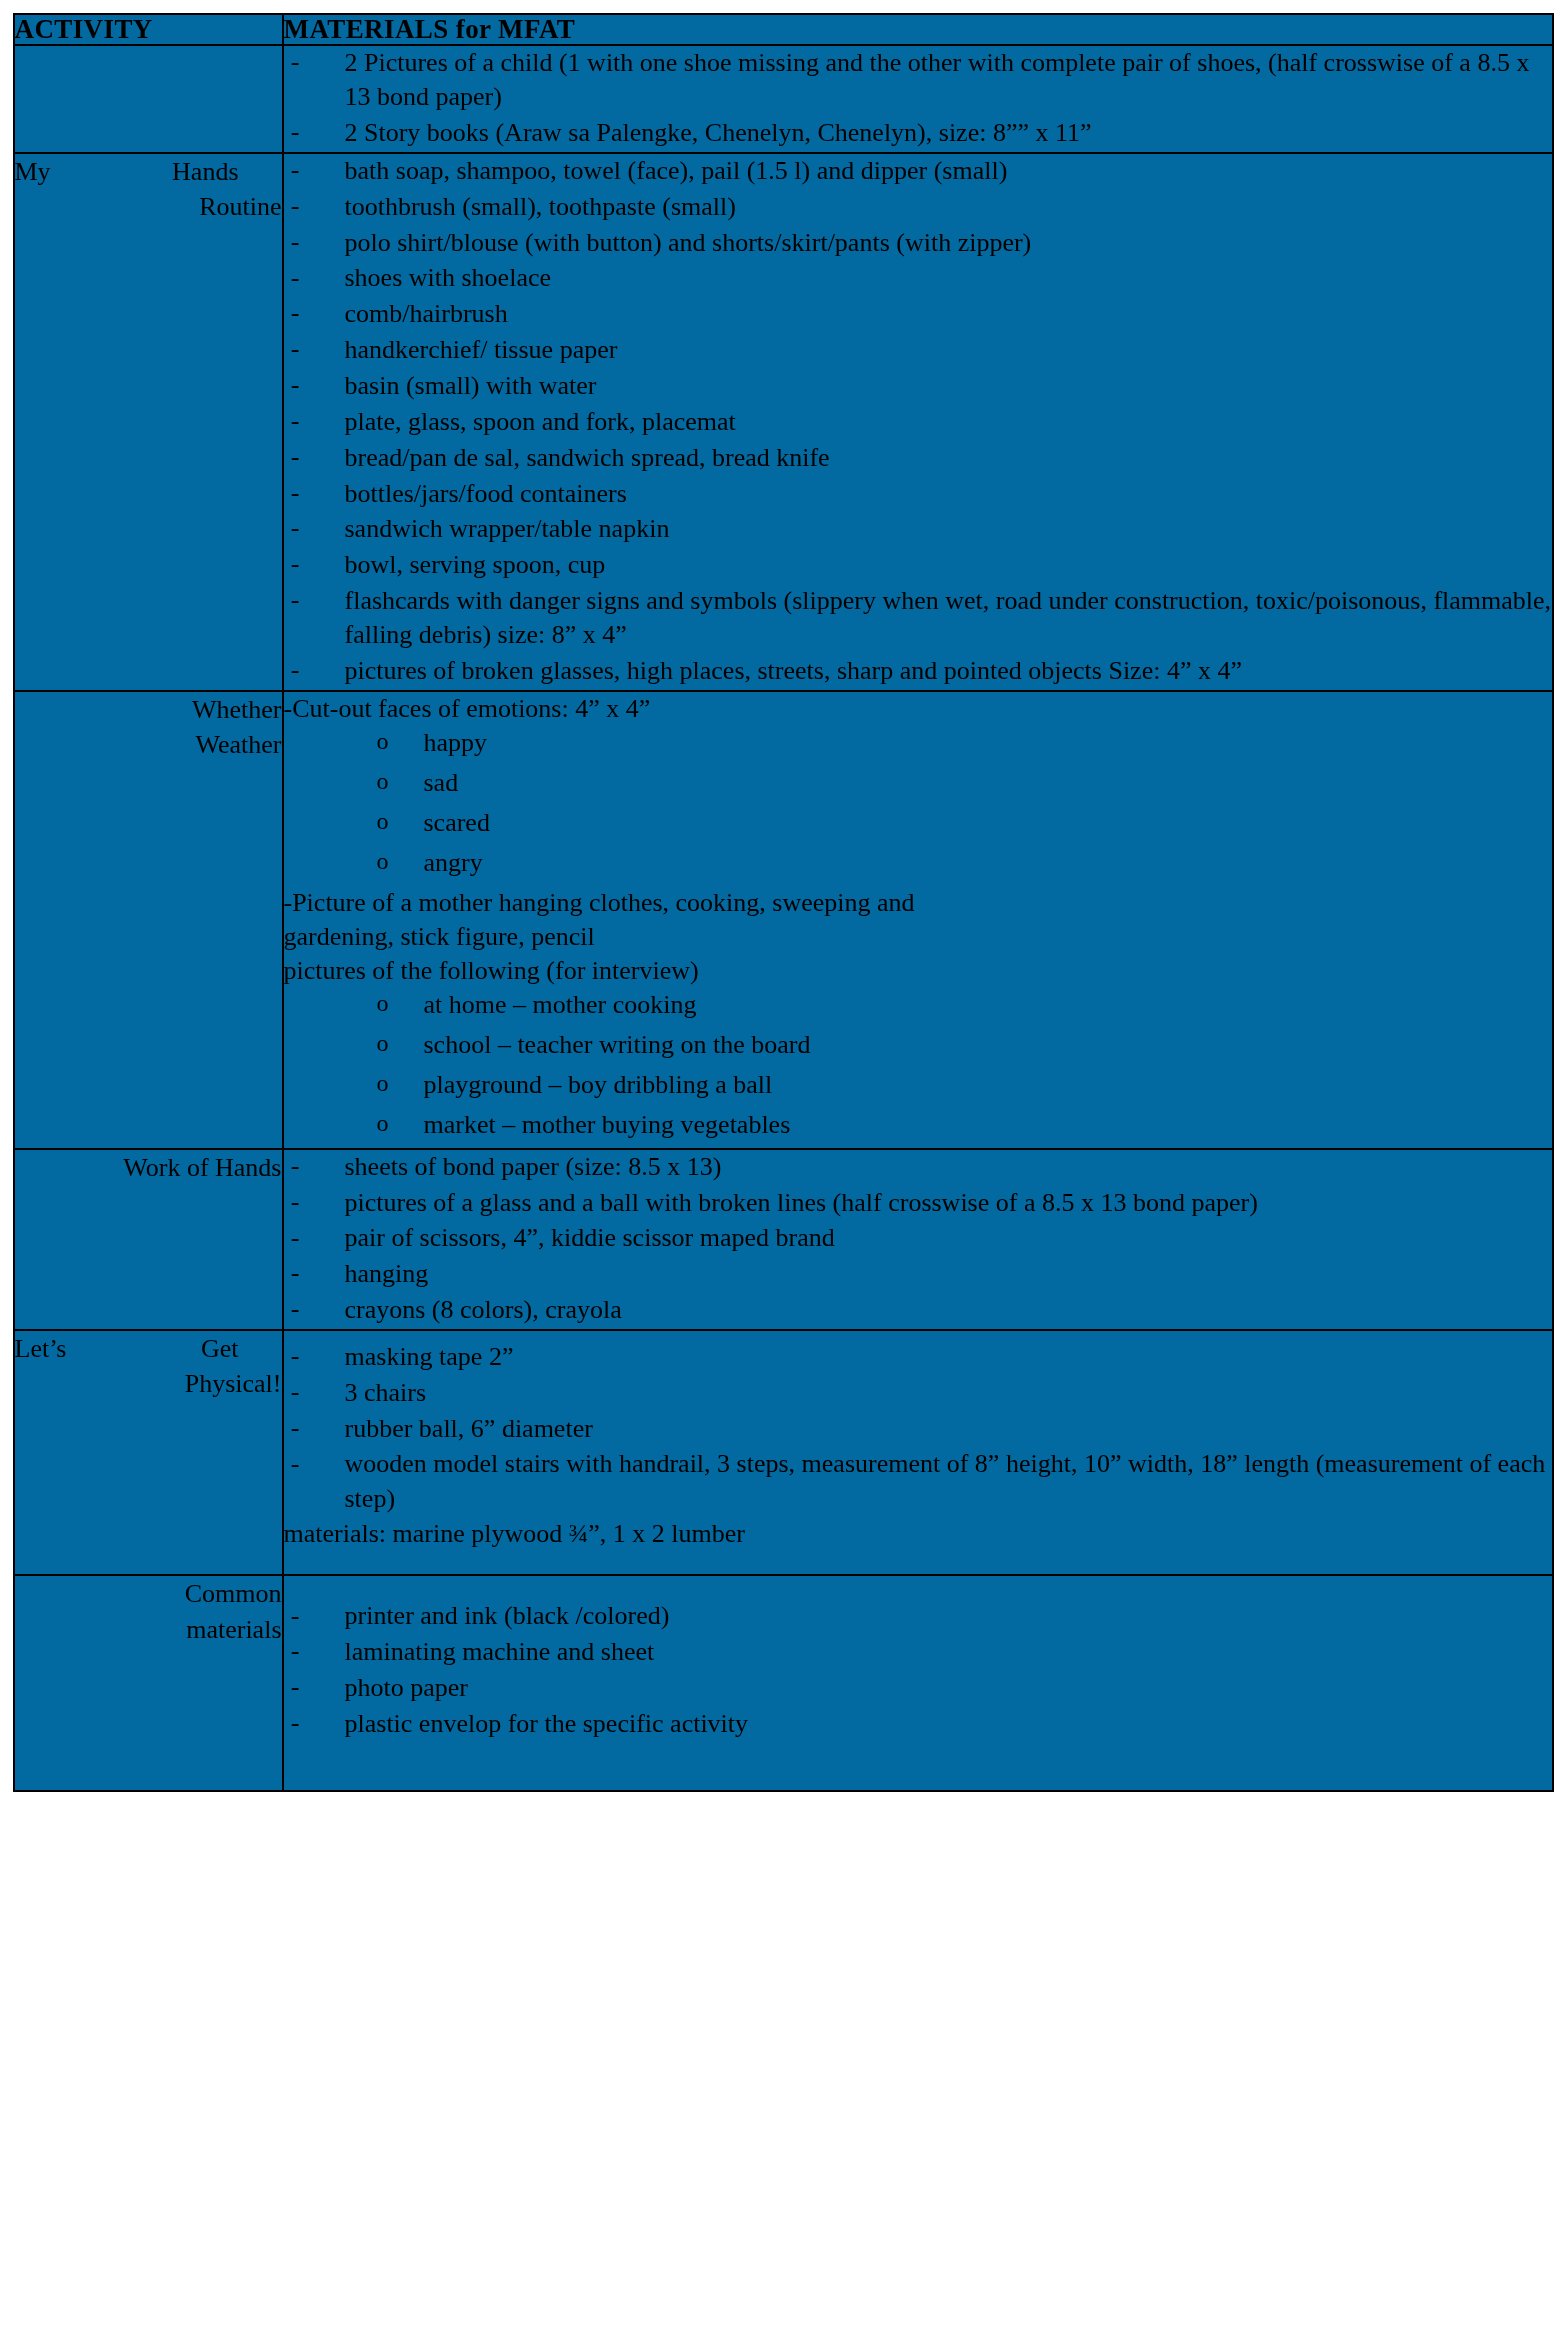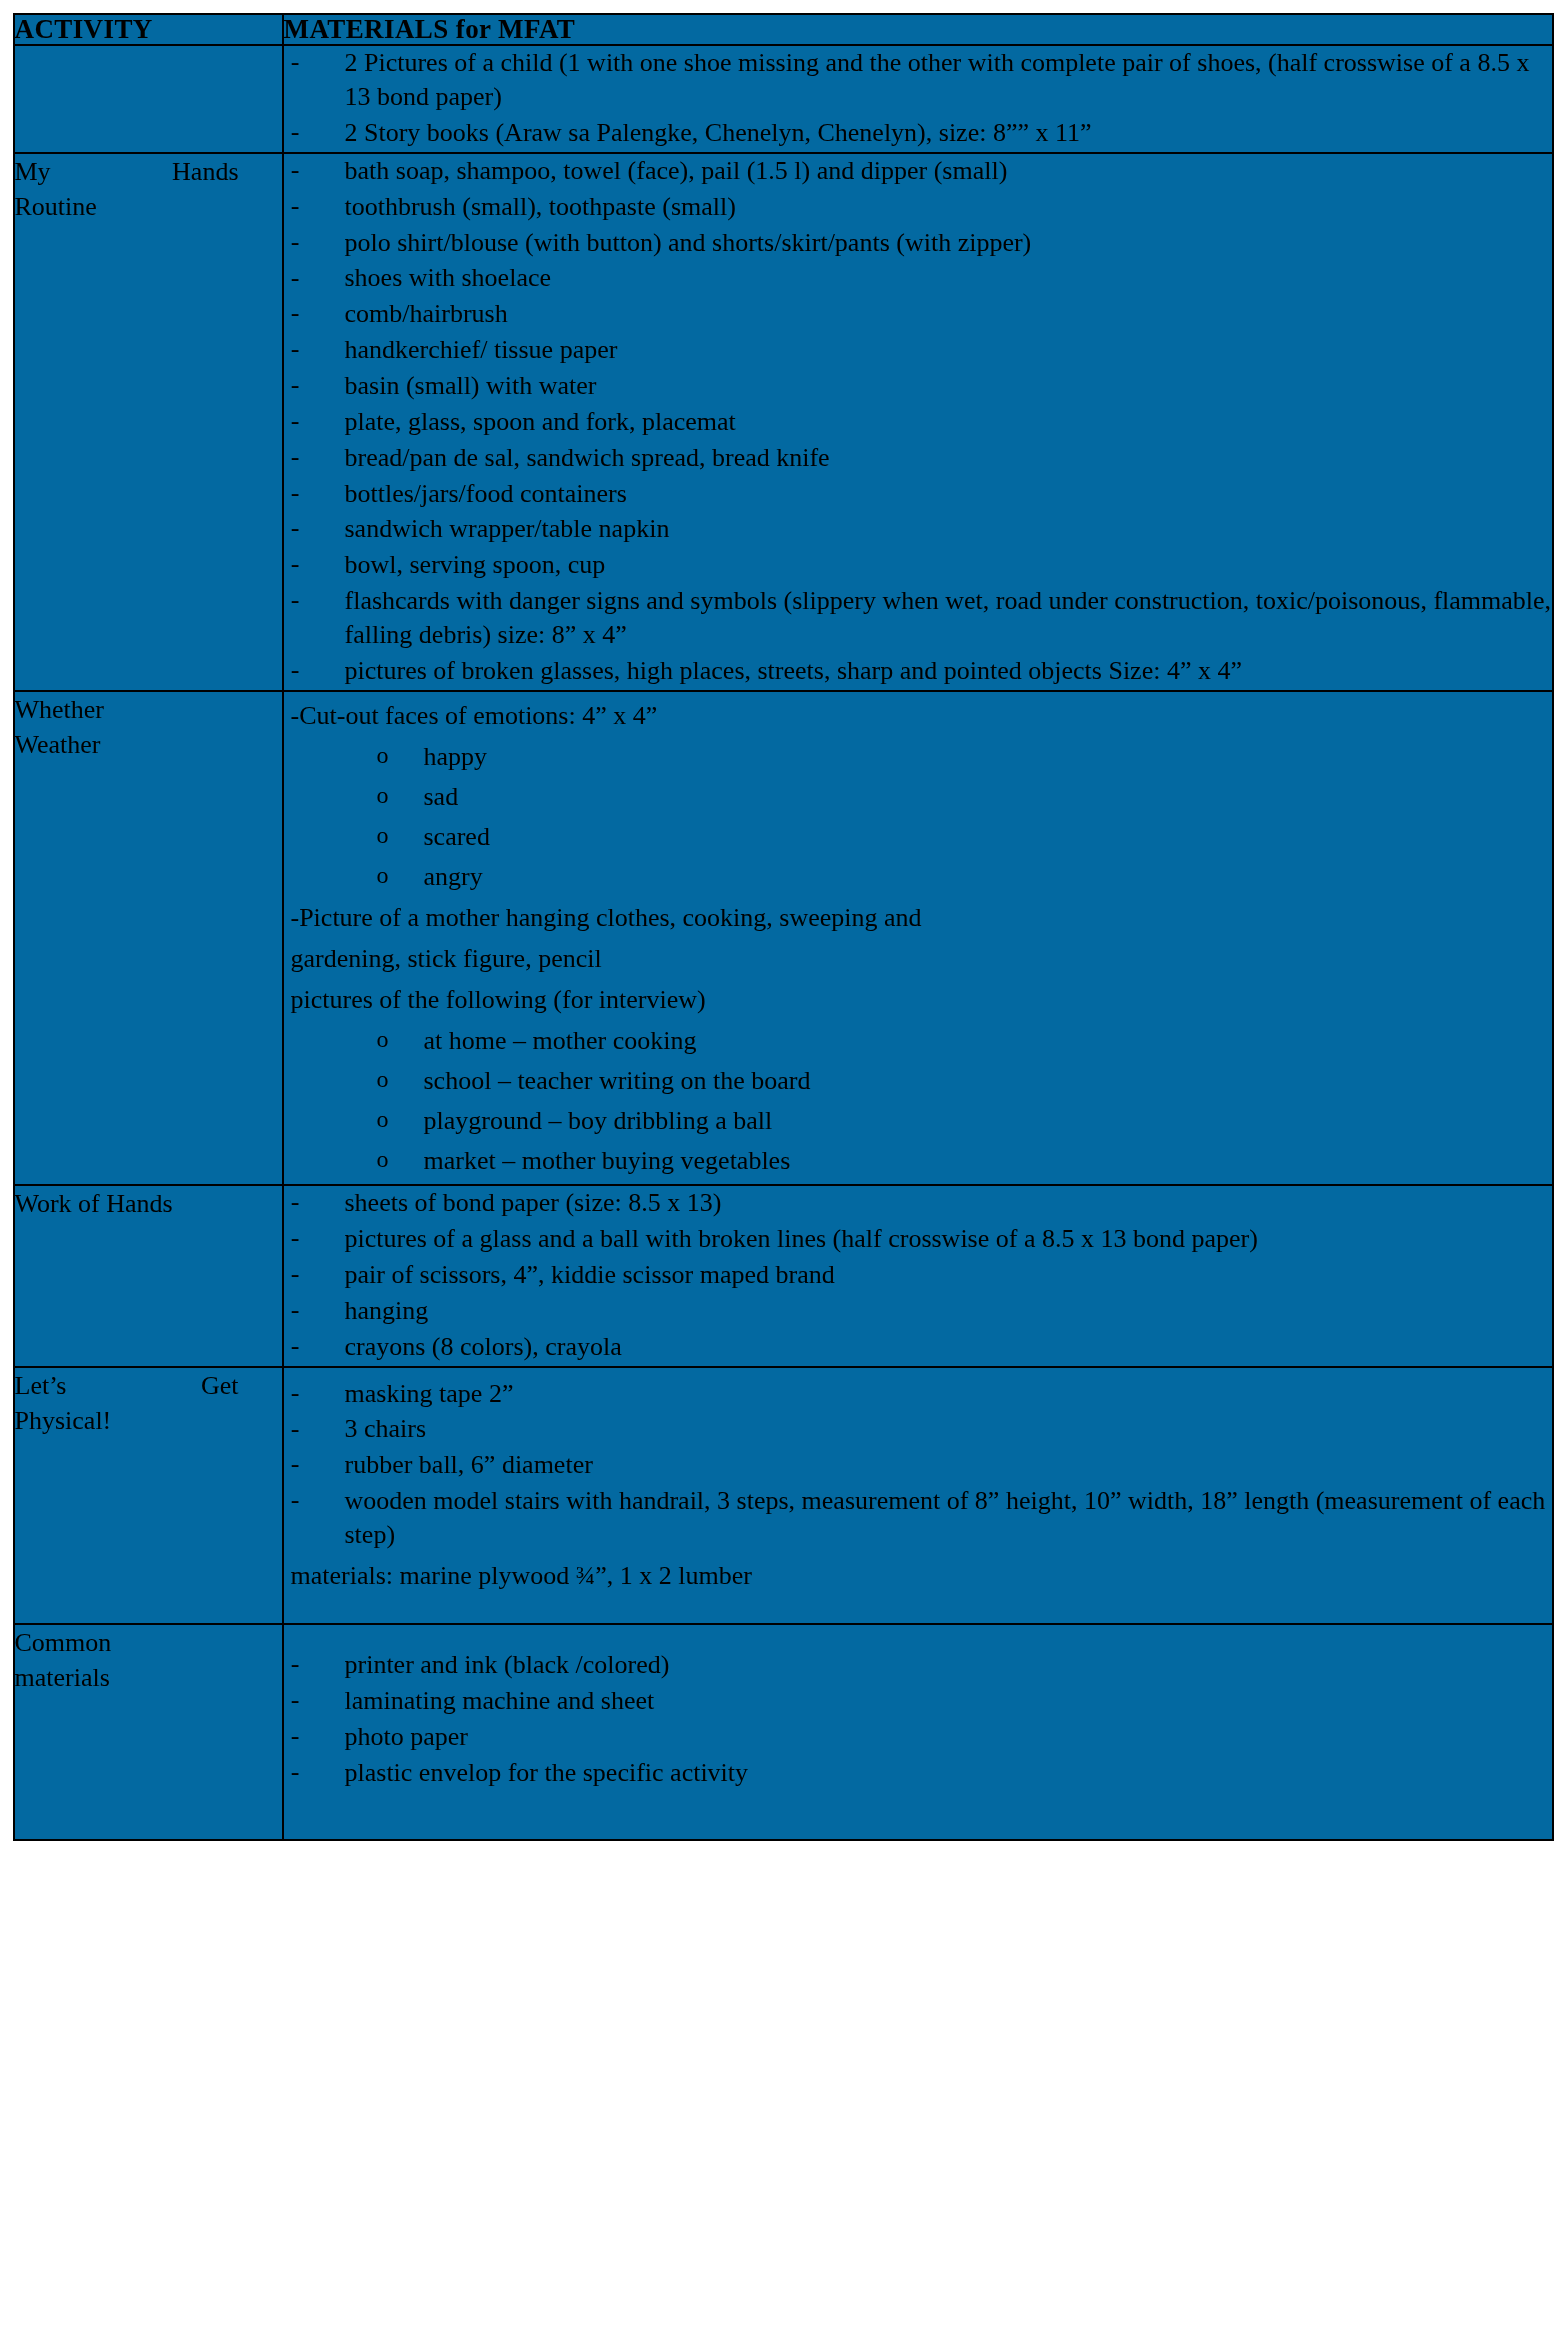--- a/index.html
+++ b/index.html
@@ -50,20 +50,21 @@
     letter-spacing: 0.4px;
   }
 
   
   .act-cell {
     padding: 0 14.3px;
   }
   .act-label {
     font-size: 26px;
     line-height: 1.35;
+    text-align: right;
   }
   .act-label.justify {
     text-align: justify;
     text-align-last: justify;
     width: 224px;
   }
   .act-mid   { vertical-align: middle; }
 
   
   .mat-cell {
@@ -87,21 +88,21 @@
     left: 7.2px;
     top: -0.9px;
     font-size: 26px;
     line-height: 1.31;
   }
   li.just > .txt { text-align: justify; }
 
   .plain {
     font-size: 26px;
     line-height: 1.31;
-    margin: 7px;
+    margin: 0;
   }
 
   ul.circlelist {
     margin: 0;
     padding: 0 0 0 0;
   }
   ul.circlelist > li {
     position: relative;
     padding-left: 140px;
     font-size: 26px;

